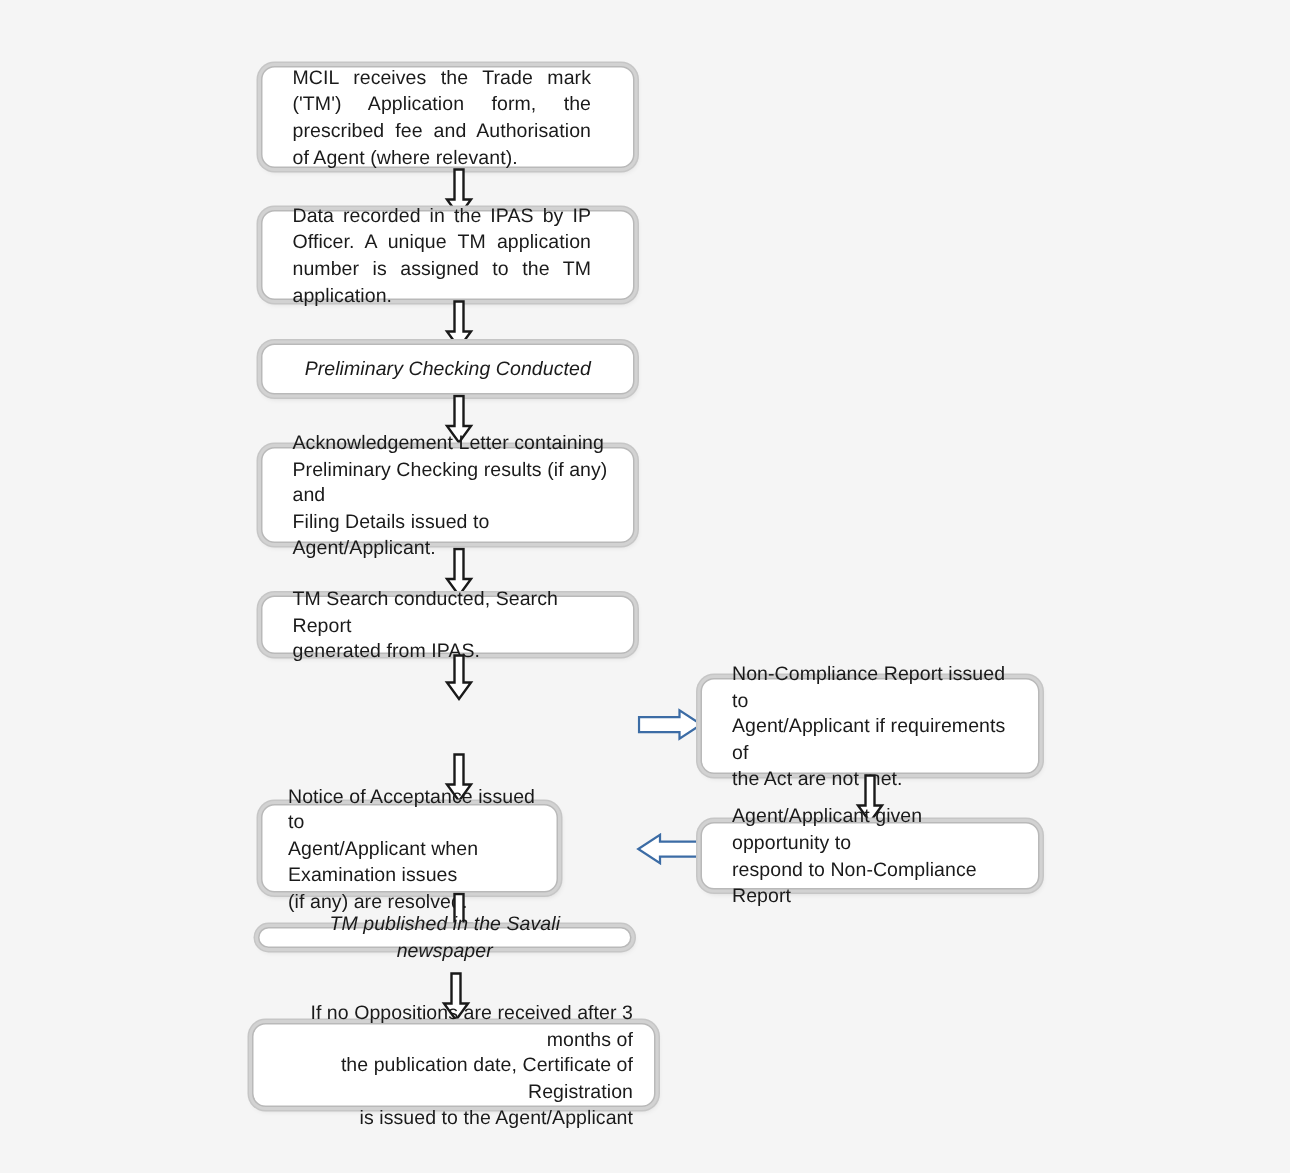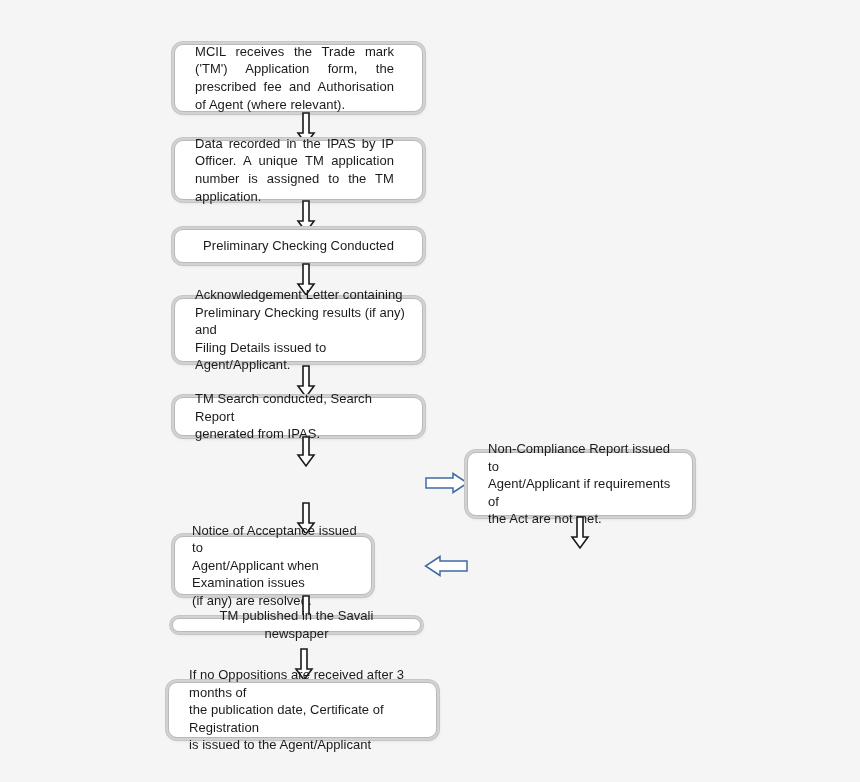--- a/index.html
+++ b/index.html
@@ -46,20 +46,21 @@
     width: 100%;
   }
   .node.justify .node-text {
     text-align: justify;
     text-align-last: left;
     padding-right: 14px;
   }
   .node.center {
     padding-left: 14px;
     justify-content: center;
+    font-style: italic;
   }
   .node.center .node-text {
     text-align: center;
   }
   .node.rightcol {
     padding-left: 20px;
   }
 
   
   .v-arrow {
@@ -169,32 +170,36 @@
   <div class="node center" style="left:172px; top:618px; width:249px; height:14px;">
     <span class="node-text">TM published in the Savali newspaper</span>
   </div>
 
   <div class="v-arrow" style="left:293px; top:648px;">
     <svg viewBox="0 0 22 34" width="22" height="34" aria-hidden="true">
       <path d="M8 1 L14 1 L14 21 L19 21 L11 32 L3 21 L8 21 Z" fill="#ffffff" stroke="#1a1a1a" stroke-width="1.6" stroke-linejoin="miter"></path>
     </svg>
   </div>
 
-  <div class="node" style="left:168px; top:682px; width:269px; height:56px;">
+  <div class="node" style="left:168px; top:682px; width:269px; height:56px;text-align:right;">
     <span class="node-text">If no Oppositions are received after 3 months of
 the publication date, Certificate of Registration
 is issued to the Agent/Applicant</span>
   </div>
 
   <div class="node rightcol" style="left:467px; top:452px; width:226px; height:64px;">
     <span class="node-text">Non-Compliance Report issued to
 Agent/Applicant if requirements of
 the Act are not met.</span>
   </div>
 
   <div class="v-arrow" style="left:569px; top:516px;">
     <svg viewBox="0 0 22 34" width="22" height="34" aria-hidden="true">
       <path d="M8 1 L14 1 L14 21 L19 21 L11 32 L3 21 L8 21 Z" fill="#ffffff" stroke="#1a1a1a" stroke-width="1.6" stroke-linejoin="miter"></path>
     </svg>
   </div>
 
+  <div class="node rightcol" style="left:467px; top:548px; width:226px; height:45px;">
+    <span class="node-text">Agent/Applicant given opportunity to
+respond to Non-Compliance Report</span>
+  </div>
 
 </div>
 
 </body></html>

